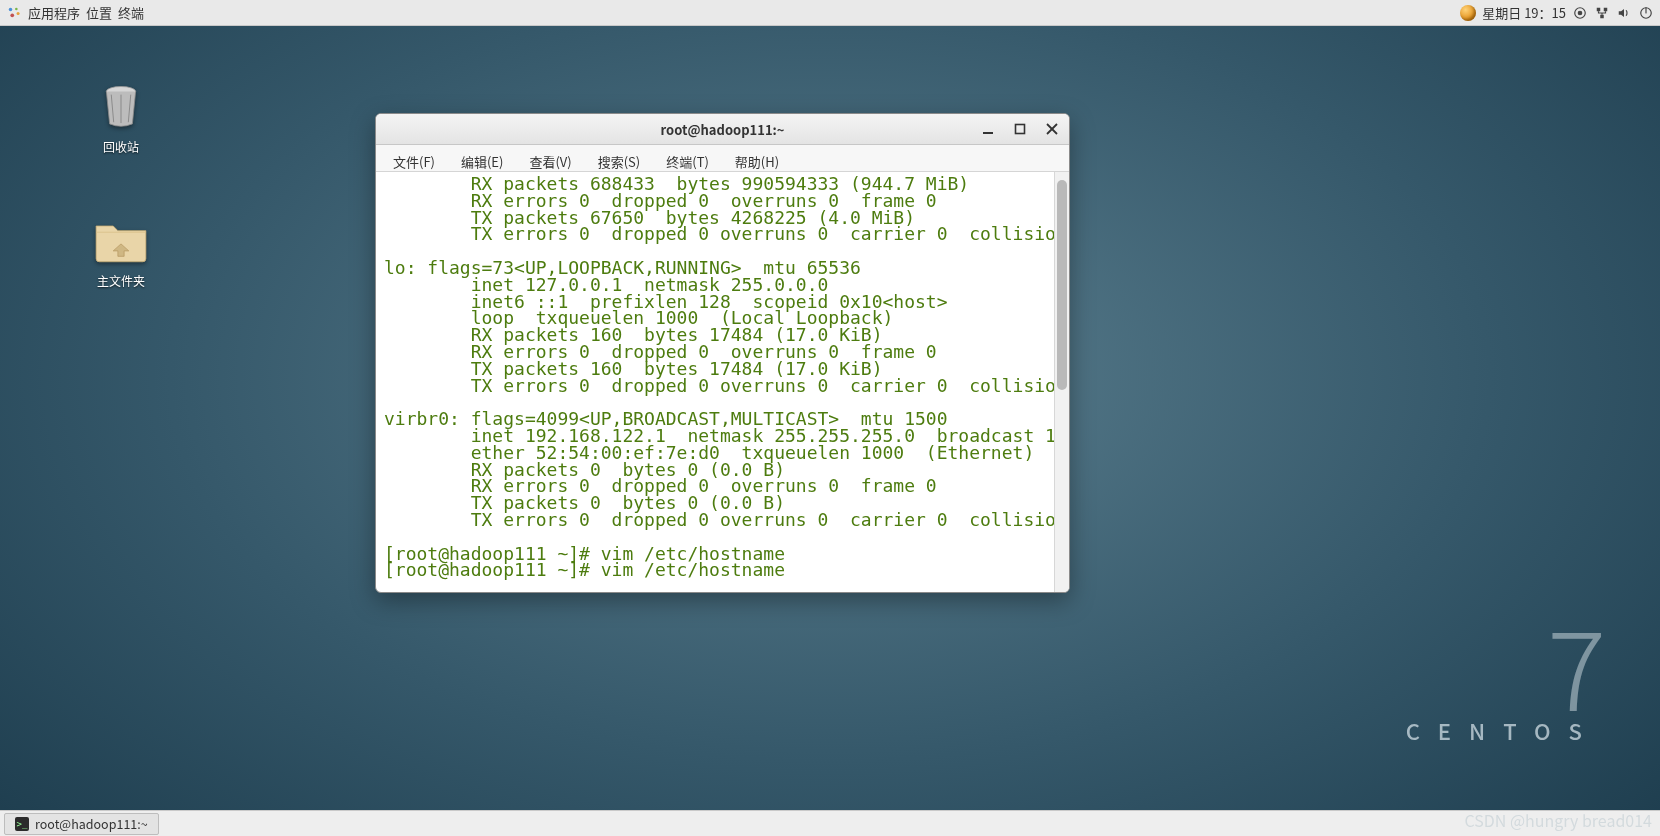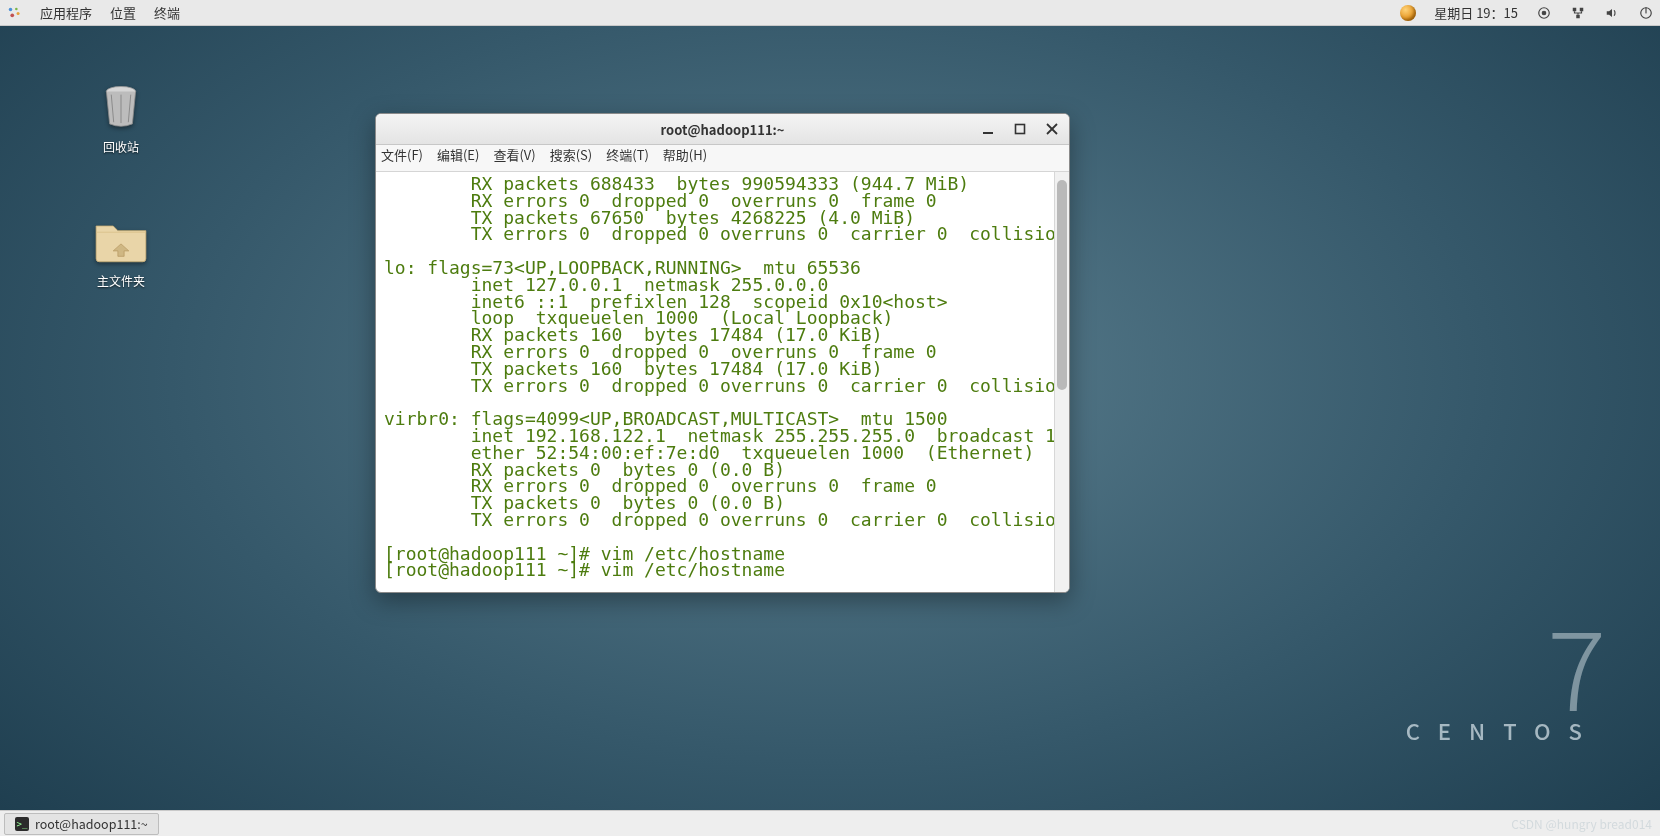--- a/index.html
+++ b/index.html
@@ -8,21 +8,21 @@
     position:absolute; inset:0;
     background: radial-gradient(1200px 700px at 50% 45%, #5b7f8f 0%, #35586a 55%, #1b3a4b 100%);
   }
   
   .top-panel {
     position:absolute; top:0; left:0; right:0; height:26px;
     background:#e9e9e9; border-bottom:1px solid #c9c9c9;
     display:flex; align-items:center; font-size:13px; color:#333;
     justify-content:space-between; padding:0 6px; box-sizing:border-box;
   }
-  .panel-left, .panel-right { display:flex; align-items:center; gap:18px; }
+  .panel-left, .panel-right { display:flex; align-items:center; gap:6px; }
   .panel-right { }
   .panel-item { cursor:default; }
   .tray-icon { display:inline-flex; width:16px; height:16px; align-items:center; justify-content:center; color:#444; }
   .tray-icon svg { width:14px; height:14px; }
   .gnome-logo { width:14px; height:14px; }
 
   
   .desk-icon { position:absolute; width:110px; text-align:center; color:#fff; font-size:12px; text-shadow:0 1px 2px rgba(0,0,0,.7); }
   .desk-icon .glyph { width:56px; height:56px; margin:0 auto 4px; display:flex; align-items:center; justify-content:center; }
   .trash-icon { top:78px; left:66px; }
@@ -49,21 +49,21 @@
     height:30px; background:linear-gradient(#f4f4f4,#e4e4e4);
     border-bottom:1px solid #c7c7c7;
     display:flex; align-items:center; justify-content:center; position:relative;
     font-weight:bold; font-size:13px; color:#333;
   }
   .win-controls { position:absolute; right:8px; top:0; bottom:0; display:flex; align-items:center; gap:14px; }
   .win-btn { width:18px; height:18px; display:flex; align-items:center; justify-content:center; color:#333; cursor:pointer; }
   .win-btn svg { width:12px; height:12px; }
 
   .menubar {
-    height:26px; display:flex; align-items:flex-start; gap:14px; padding:0 5px;
+    height:26px; display:flex; align-items:flex-end; gap:26px; padding:0 17px;
     font-size:13px; color:#333; border-bottom:1px solid #d5d5d5; background:#f7f7f7;
   }
   .menu-item { cursor:default; }
 
   .term-body {
     flex:1; display:flex; min-height:0;
   }
   .term-text {
     flex:1; padding:4px 6px 4px 8px; overflow:hidden;
     font-family:"DejaVu Sans Mono","Liberation Mono","Courier New",monospace;
@@ -82,21 +82,21 @@
     position:absolute; left:0; right:0; bottom:0; height:26px;
     background:#eeeeee; border-top:1px solid #c9c9c9;
     display:flex; align-items:center; padding:0 4px; box-sizing:border-box;
     font-size:12.5px; color:#333;
   }
   .task-entry {
     display:flex; align-items:center; gap:6px; height:20px; padding:0 10px;
     background:#e3e3e3; border:1px solid #bdbdbd; border-radius:2px;
   }
   .task-entry .term-dot { width:14px; height:14px; background:#2b2b2b; border-radius:2px; display:flex; align-items:center; justify-content:center; color:#9f9; font-size:9px; font-family:monospace; }
-  .watermark { position:absolute; right:8px; bottom:4px; color:#cfd7db; font-size:12px; opacity:.85; }
+  .watermark { position:absolute; right:8px; bottom:4px; color:#cfd7db; font-size:16px; opacity:.85; }
   .orange-ball { width:16px; height:16px; border-radius:50%; background:radial-gradient(circle at 35% 30%, #ffd37a, #e08b12 70%, #b46300); box-shadow:inset -2px -2px 3px rgba(0,0,0,.3); }
 </style>
 </head>
 <body>
 
 <div class="desktop">
 
   <div class="top-panel">
     <div class="panel-left">
       <span class="tray-icon">

